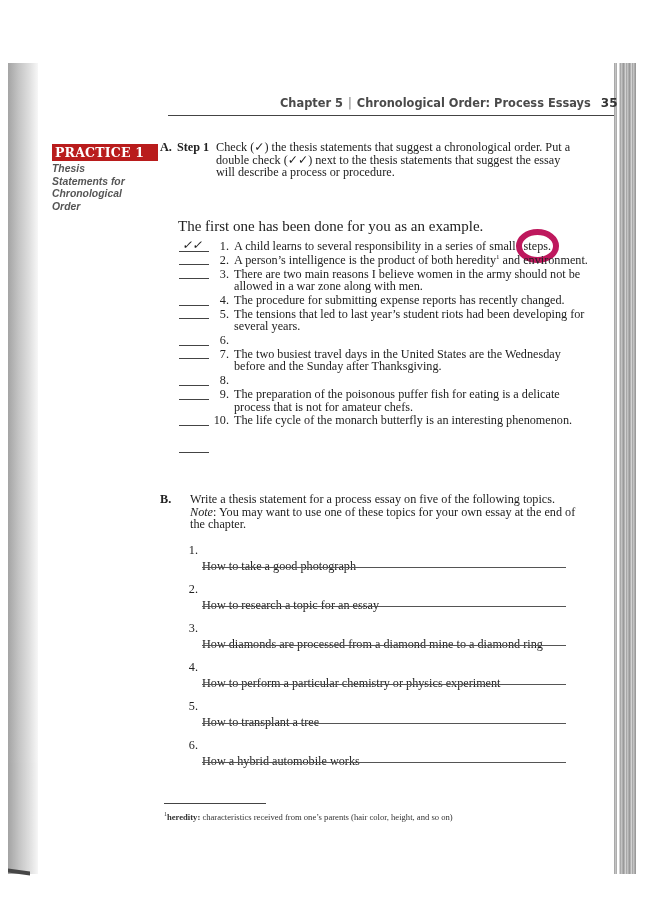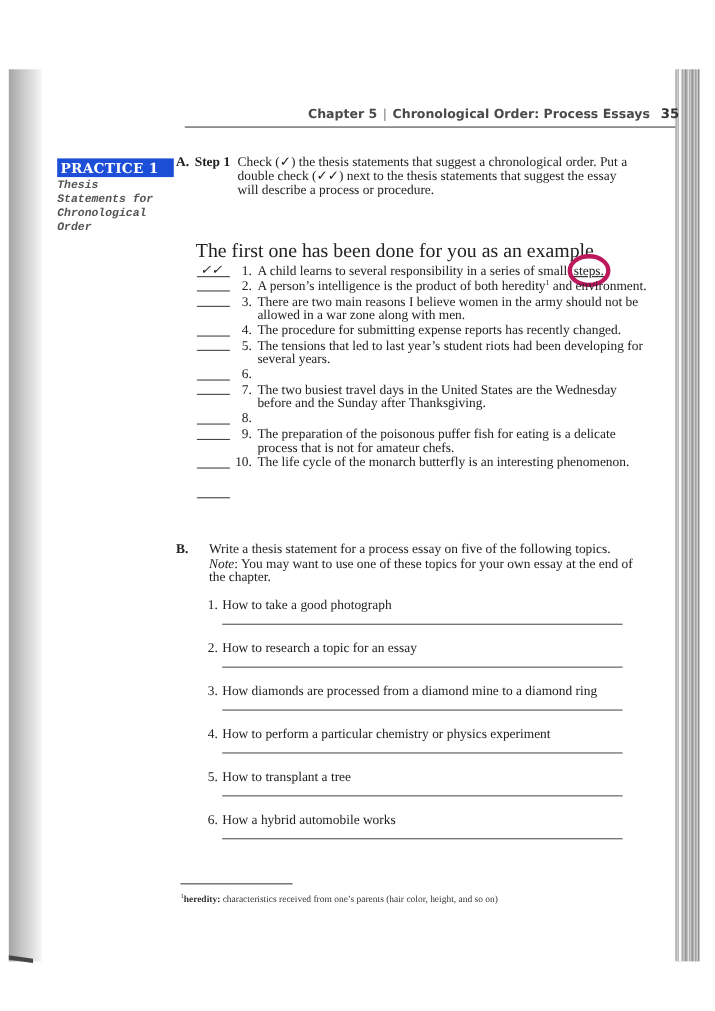--- a/index.html
+++ b/index.html
@@ -27,52 +27,52 @@
     position: absolute; left: 280px; top: 96px; width: 330px;
     font-family: "DejaVu Sans", sans-serif; font-weight: bold; font-size: 11.4px; color: #4a4a4a;
     white-space: nowrap;
   }
   .header .sep { color: #777; font-weight: normal; margin: 0 5px; }
   .header .pagenum { margin-left: 10px; color: #333; font-size: 12px; }
   .header-rule {
     position: absolute; left: 168px; top: 115px; width: 446px; height: 1px; background: #444;
   }
   .practice-badge {
-    position: absolute; left: 52px; top: 144px; background: #1d4ed8; color: #fff;
+    position: absolute; left: 52px; top: 144px; background: #b91c1c; color: #fff;
     font-family: "DejaVu Serif", serif; font-weight: bold; font-size: 12.5px;
     padding: 1px 14px 1px 3px; letter-spacing: 0.2px;
   }
   .practice-sub {
     position: absolute; left: 52px; top: 163px; width: 100px;
-    font-family: Liberation Mono, monospace; font-style: italic; font-weight: bold; font-size: 10.4px;
+    font-family: Liberation Sans, sans-serif; font-style: italic; font-weight: bold; font-size: 10.4px;
     color: #555; line-height: 12.6px;
   }
   .sectA { position: absolute; left: 160px; top: 141px; width: 420px; font-size: 12.2px; line-height: 12.6px; }
   .stepline { display: flex; }
   .stepline .letter { width: 17px; font-weight: bold; }
   .stepline .steplabel { width: 39px; font-weight: bold; white-space: nowrap; }
   .stepline .steptext { flex: 1; }
-  .example-note { position: absolute; left: 178px; top: 218px; font-size: 18px; }
+  .example-note { position: absolute; left: 178px; top: 218px; font-size: 15px; }
   .alist { position: absolute; left: 178px; top: 240px; width: 410px; font-size: 12.2px; line-height: 12.6px; }
   .aitem { display: flex; margin-bottom: 1.2px; }
   .aitem .blank { width: 32px; position: relative; height: 12.6px; }
   .aitem .blank .line { position: absolute; left: 1px; bottom: 1px; width: 30px; height: 1px; background: #444; }
   .aitem .blank .mark { position: absolute; left: 4px; top: -1px; font-style: italic; font-size: 12px; }
   .aitem .num { width: 24px; text-align: right; padding-right: 5px; box-sizing: border-box; }
   .aitem .txt { flex: 1; }
-  .circled { border: 4px solid #be185d; border-radius: 50%; padding: 4px 2px; text-decoration: underline; }
+  .circled { border: 6px solid #be185d; border-radius: 50%; padding: 4px 2px; }
   .extra-blank { position: absolute; left: 179px; top: 452px; width: 30px; height: 1px; background: #444; }
   .sectB { position: absolute; left: 160px; top: 493px; width: 420px; font-size: 12.2px; line-height: 12.6px; }
   .sectB .row { display: flex; }
   .sectB .letter { width: 17px; font-weight: bold; }
   .sectB .txt { flex: 1; margin-left: 13px; }
   .blist { position: absolute; left: 182px; top: 543px; width: 410px; font-size: 12.2px; }
   .bitem { position: relative; height: 39px; }
   .bitem .num { position: absolute; left: 0; top: 0; width: 16px; text-align: right; }
-  .bitem .txt { position: absolute; left: 20px; top: 0; }
+  .bitem .txt { position: absolute; left: 20px; top: 16px; }
   .bitem .answer { position: absolute; left: 20px; top: 24px; width: 364px; height: 1px; background: #555; border: none; padding: 0; }
   .fn-rule { position: absolute; left: 164px; top: 803px; width: 102px; height: 1px; background: #444; }
   .footnote { position: absolute; left: 164px; top: 812px; font-size: 8.6px; color: #333; white-space: nowrap; }
   .footnote sup { font-size: 6px; }
   sup { font-size: 7px; line-height: 0; }
 </style>
 </head>
 <body>
 
 <div class="scan-left"></div>

